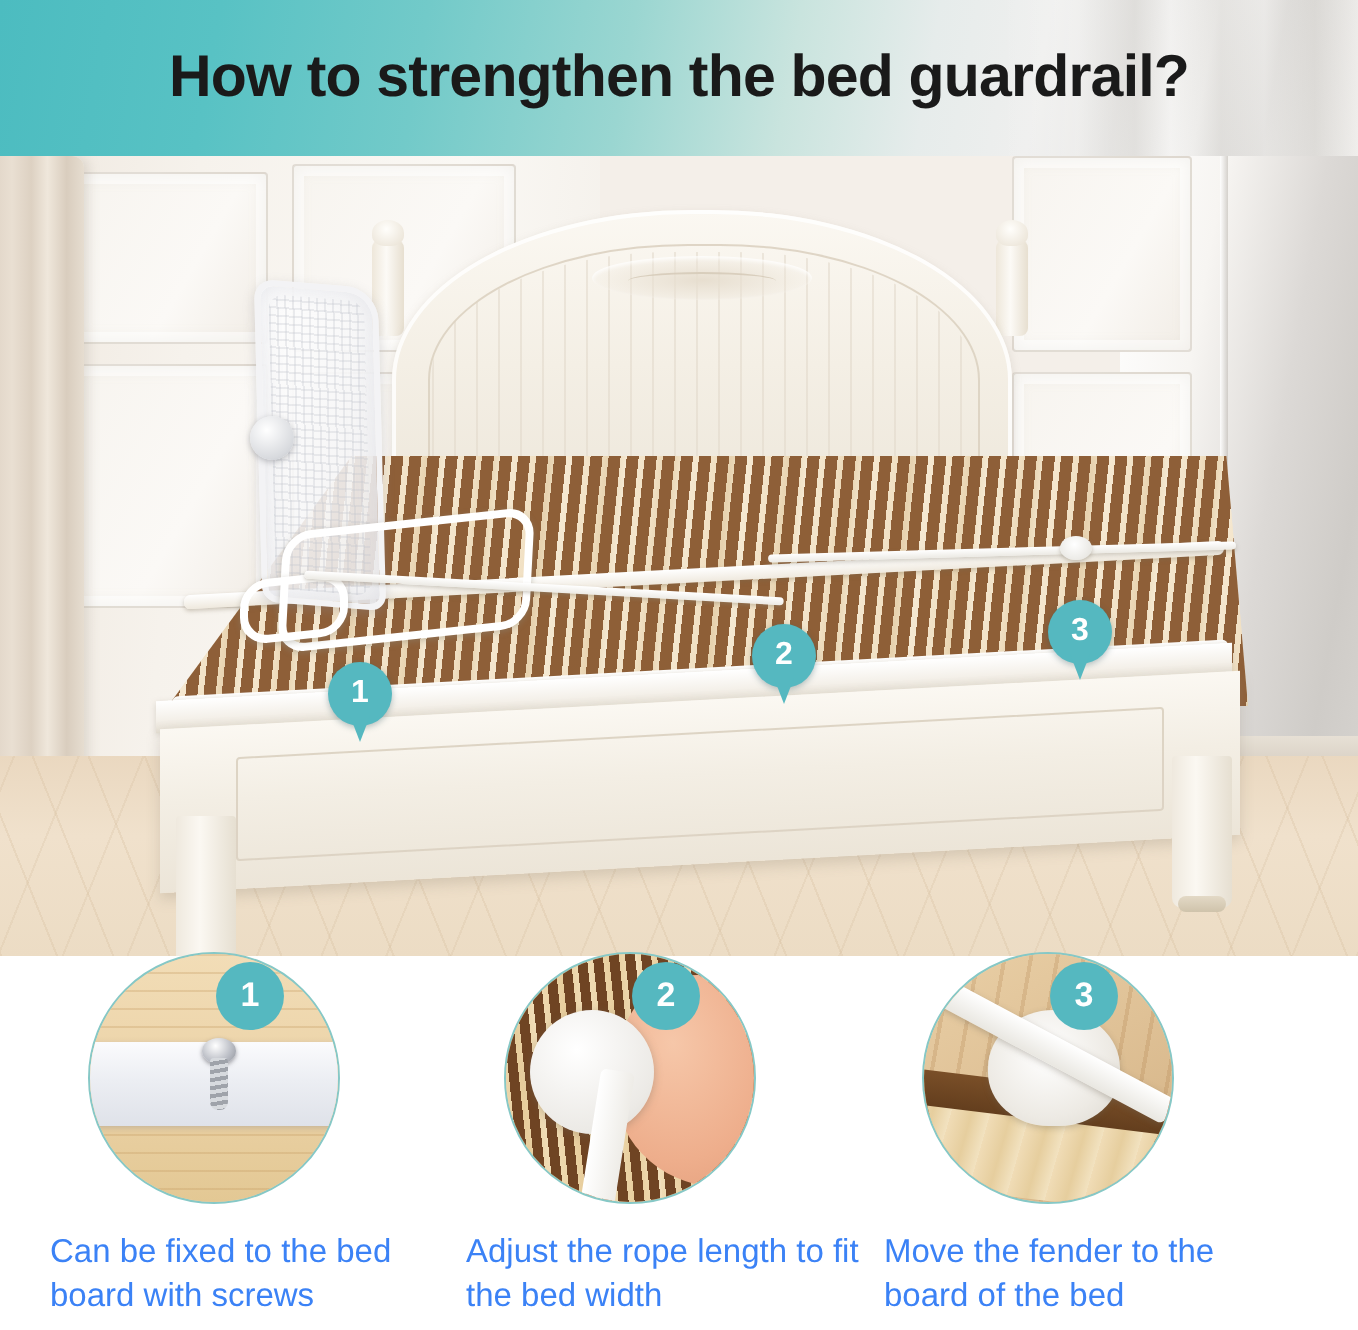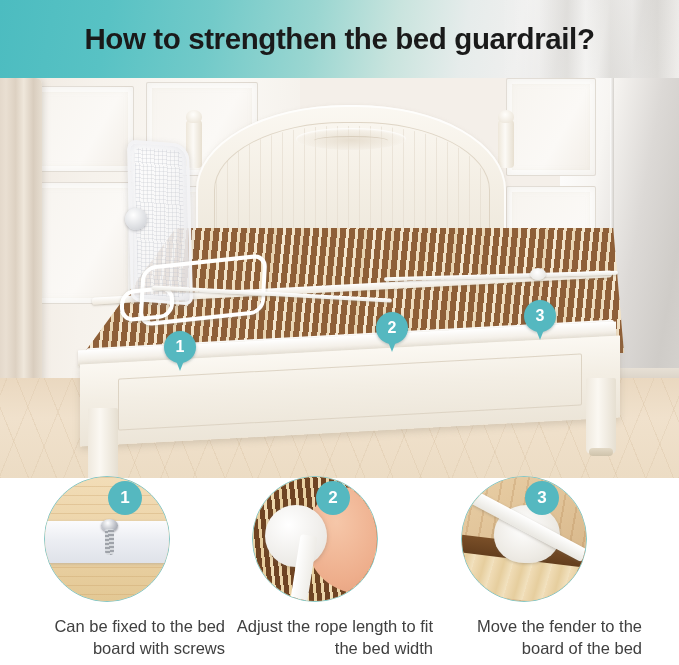--- a/index.html
+++ b/index.html
@@ -508,22 +508,22 @@
     justify-content: center;
     z-index: 5;
   }
   .circle-caption {
     position: absolute;
     top: 138px;
     left: 0;
     width: 200px;
     font-size: 16.5px;
     line-height: 1.32;
-    color: #404040;
-    text-align: right;
+    color: #3b82f6;
+    text-align: left;
   }
 </style>
 </head>
 <body>
 
 <div class="page">
 
   <div class="header">
     <div class="header-stripes"></div>
     <div class="header-title">How to strengthen the bed guardrail?</div>

